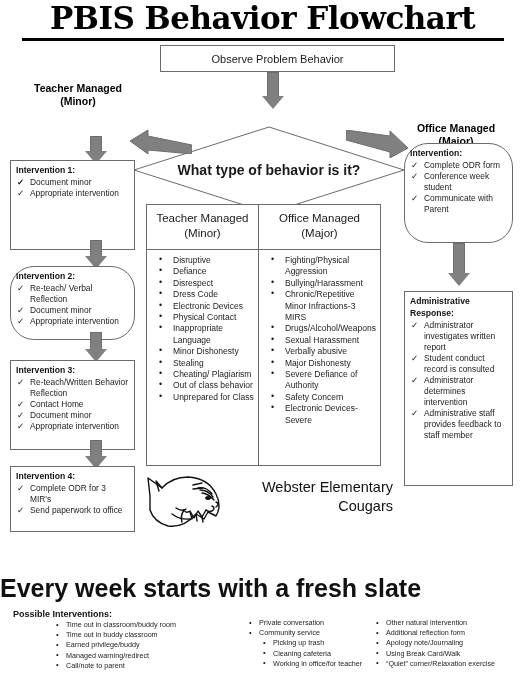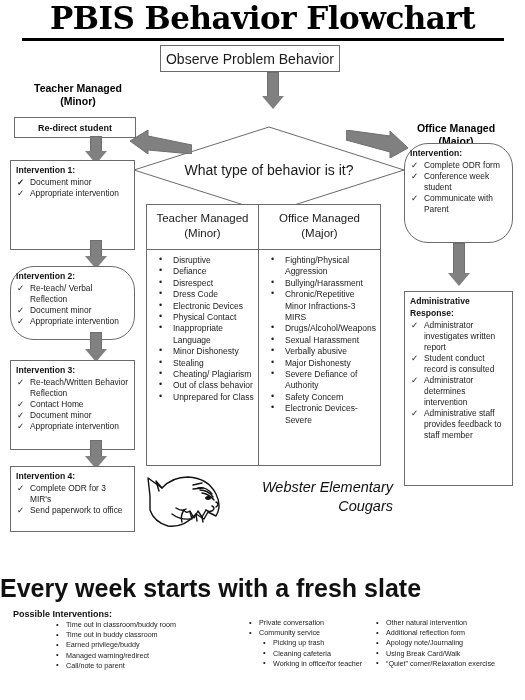--- a/index.html
+++ b/index.html
@@ -20,23 +20,23 @@
   .title-rule{
     position:absolute;left:22px;top:38px;width:482px;height:3px;background:#000;
   }
 
   
   .box{
     position:absolute;border:1px solid #6b6b6b;background:#fff;box-sizing:border-box;
   }
 
   .obs{
-    left:160px;top:45px;width:180px;height:27px;
+    left:160px;top:45px;width:235px;height:27px;
     display:flex;align-items:center;justify-content:center;
-    font-size:14px;color:#1a1a1a;
+    font-size:11px;color:#1a1a1a;
   }
 
   .lbl{
     position:absolute;text-align:center;font-weight:bold;font-size:10.5px;
     line-height:13px;color:#000;
   }
   .lbl-left{left:8px;top:82px;width:140px;}
   .lbl-right{left:392px;top:122px;width:128px;}
 
   .redirect{
@@ -69,21 +69,21 @@
     position:absolute;left:50%;transform:translateX(-50%);
     background:#808080;border:1px solid #6e6e6e;box-sizing:border-box;
   }
   .arrow-down .head{
     position:absolute;left:50%;transform:translateX(-50%);
     width:0;height:0;border-left:11px solid transparent;border-right:11px solid transparent;
     border-top:13px solid #808080;
   }
 
   .diamond{
-    position:absolute;left:133px;top:126px;width:272px;height:88px;
+    position:absolute;left:133px;top:126px;width:272px;height:88px;font-weight:bold;
   }
   .diamond svg{display:block;}
   .diamond-text{
     position:absolute;left:0;top:50%;width:272px;transform:translateY(-50%);
     text-align:center;font-size:14px;color:#1a1a1a;
   }
 
   .harrow{position:absolute;}
 
   
@@ -100,21 +100,21 @@
   .tbl ul{list-style:none;margin:0;padding:5px 4px 0 6px;}
   .tbl li{
     position:relative;padding-left:20px;font-size:8.5px;line-height:11.4px;color:#1b1b1b;
   }
   .tbl li .bl{position:absolute;left:6px;top:-1px;font-size:9px;}
 
   
   .mascot{position:absolute;left:146px;top:472px;width:82px;height:62px;}
   .school{
     position:absolute;left:228px;top:478px;width:165px;text-align:right;
-    font-size:14.5px;line-height:19px;color:#111;font-style:italic;
+    font-size:14.5px;line-height:19px;color:#111;
   }
 
   
   .slogan{
     position:absolute;left:0;top:573px;width:525px;text-align:left;
     font-weight:bold;font-size:25px;line-height:30px;color:#111;
   }
   .poss{
     position:absolute;left:13px;top:609px;font-weight:bold;font-size:9px;color:#111;
   }
@@ -163,23 +163,20 @@
     <svg width="62" height="28" viewBox="0 0 62 28">
       <polygon points="62,18 44,28 44,22 0,10 0,0 44,6 44,1" fill="#808080" stroke="#6e6e6e" stroke-width="1"></polygon>
     </svg>
   </div>
 
   <div class="lbl lbl-left">
     <div>Teacher Managed</div>
     <div>(Minor)</div>
   </div>
 
-  <div class="box redirect">
-    <span>Re-direct student</span>
-  </div>
 
   <div class="arrow-down" style="left:83px;top:136px;width:26px;height:28px;">
     <div class="stem" style="top:0;width:12px;height:17px;"></div>
     <div class="head" style="top:15px;"></div>
   </div>
 
   <div class="box ck iv1">
     <div class="t">Intervention 1:</div>
     <ul>
       <li><span class="tick">✓</span></li>

